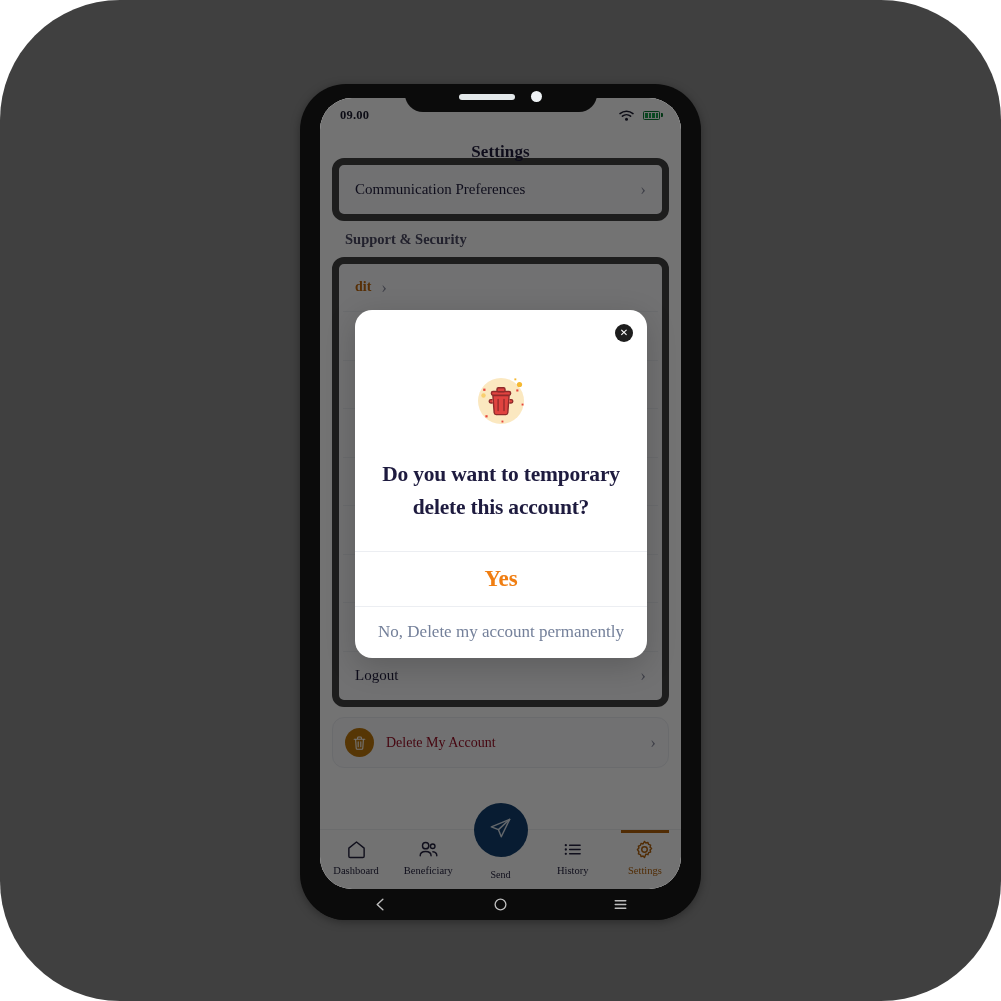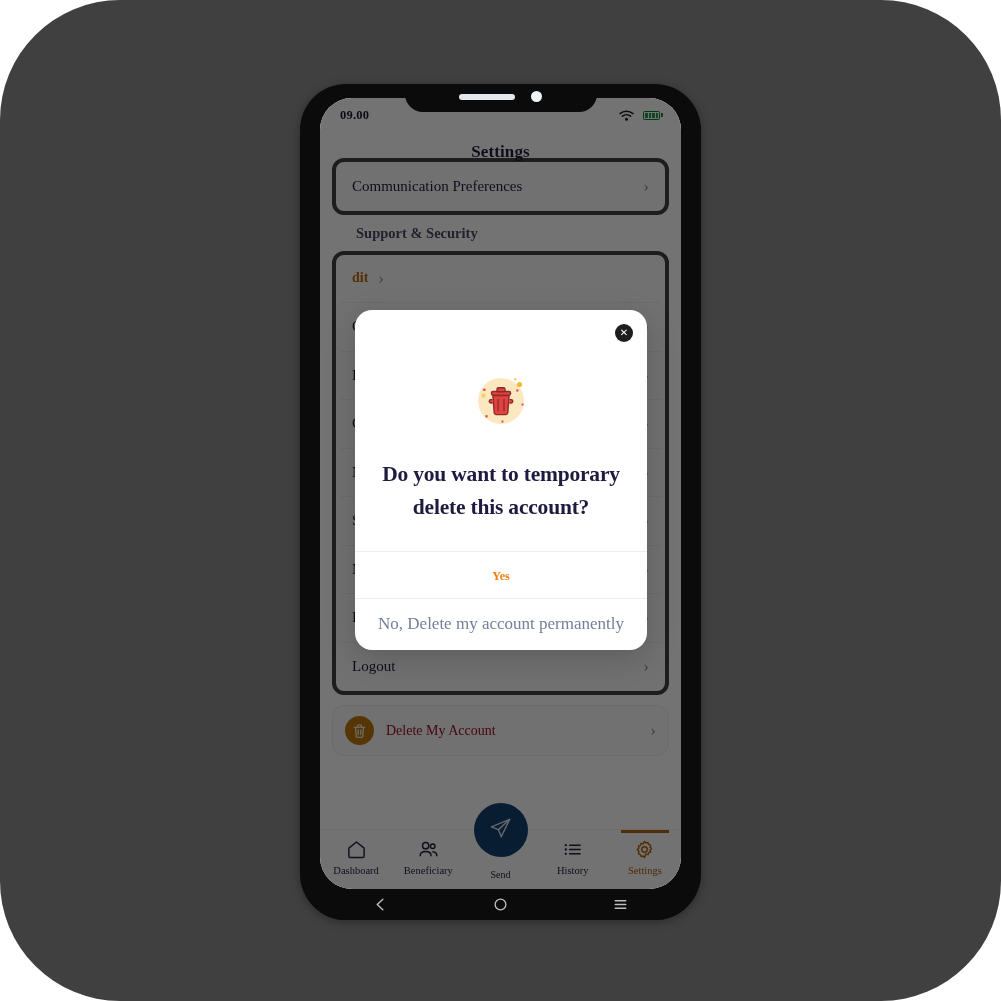--- a/index.html
+++ b/index.html
@@ -95,21 +95,21 @@
     padding: 10px 0 14px;
     letter-spacing: .1px;
   }
 
   
   .body {
     padding: 0 12px;
   }
   .card {
     background: #fbfbfd;
-    border: 4px solid #404040;
+    border: 7px solid #404040;
     border-radius: 12px;
     padding: 0 4px;
     margin-bottom: 10px;
   }
   .row {
     display: flex; align-items: center;
     height: 48.5px;
     padding: 0 12px;
     border-bottom: 1px solid #eef0f4;
     gap: 10px;
@@ -125,21 +125,21 @@
   .row .trail {
     font-size: 14px; color: #c2690d; font-weight: 600;
   }
   .chev {
     color: #8b8ea0; font-size: 17px; line-height: 1; font-weight: 300;
   }
   .section-title {
     font-size: 14.5px;
     color: #4b4a63;
     font-weight: 600;
-    margin: 6px 0 9px 24px;
+    margin: 6px 0 9px 13px;
   }
   
   .clip-card {
     margin-top: -18px;
   }
 
   
   .danger-card {
     background: #fbfbfd;
     border: 1px solid #eceef3;
@@ -230,21 +230,21 @@
     letter-spacing: -.2px;
   }
   .modal-btn {
     border-top: 1px solid #eceef2;
     text-align: center;
     padding: 14px 16px;
     cursor: pointer;
   }
   .btn-yes {
     color: #f07e12;
-    font-size: 12px;
+    font-size: 23px;
     font-weight: 700;
   }
   .btn-no {
     color: #74809a;
     font-size: 17px;
     line-height: 1.34;
     font-weight: 400;
   }
 
   

